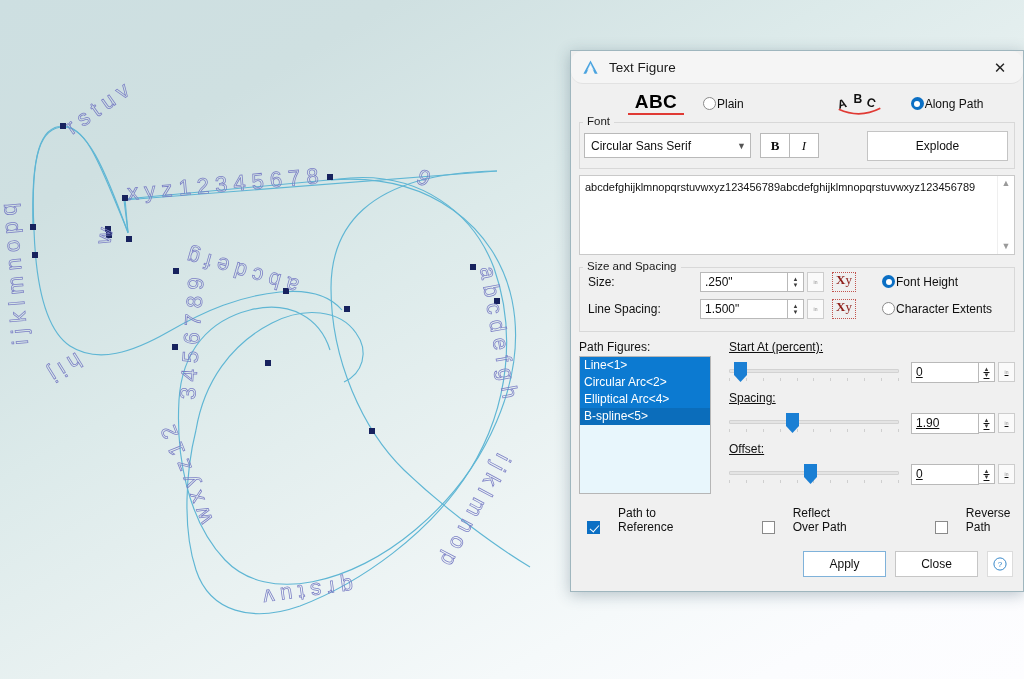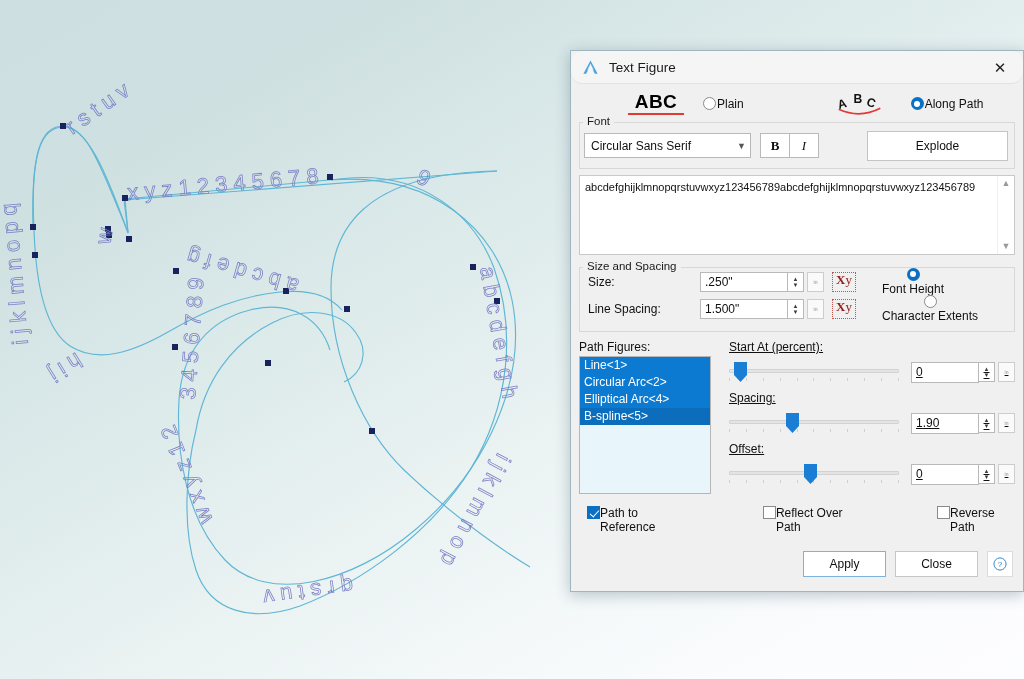--- a/index.html
+++ b/index.html
@@ -118,21 +118,21 @@
   .spin i { font-style: normal; font-size: 6px; color: #3a3a3a; line-height: 6px; }
   .unitb { width: 17px; height: 20px; background: #fafafa; border: 1px solid #cdcdcd;
            margin-left: 3px; display: flex; align-items: center; justify-content: center;
            font-size: 5px; color: #8b8b8b; cursor: pointer; }
   .xybtn { width: 24px; height: 20px; margin-left: 8px; display: flex;
            align-items: flex-start; justify-content: center; cursor: pointer;
            border: 1px dotted #c2544e; }
   .xybtn .xy { font-family: "Liberation Serif", serif; font-size: 13px;
                color: #8e1f1a; line-height: 1; }
   .xybtn .xy b { font-weight: 700; }
-  .sradio { margin-left: 26px; flex-direction: column; }
+  .sradio { margin-left: 26px; }
 
   
   .lower { display: flex; margin-top: 8px; }
   .leftcol { width: 142px; }
   .pflab { font-size: 12px; margin-bottom: 2px; }
   .lbox { height: 138px; background: #e8f6fc; border: 1px solid #b6b6b6; overflow: hidden; }
   .litem { height: 17px; line-height: 17px; padding-left: 4px; font-size: 12px;
            color: #fff; background: #0c7ad1; cursor: pointer; }
   .litem.focus { background: #0b6dbb; }
   .rightcol { flex: 1; padding-left: 18px; }
@@ -145,21 +145,21 @@
   .ticks { position: absolute; top: 19px; left: 0; width: 170px; height: 4px;
            display: flex; justify-content: space-between; }
   .ticks i { width: 1px; height: 3px; background: #cfcfcf; display: block; }
   .thumb { position: absolute; top: 3px; width: 13px; height: 20px; cursor: pointer; }
   .thumb svg { display: block; }
   .svalbox { margin-left: 12px; display: flex; align-items: center; }
   .svalbox .numfield { width: 68px; height: 21px; }
 
   
   .ckrow { display: flex; align-items: center; margin-top: 12px; padding-left: 8px; }
-  .ck { display: flex; align-items: flex-start; gap: 0; cursor: pointer; font-size: 12px; }
+  .ck { display: flex; align-items: flex-end; gap: 18px; cursor: pointer; font-size: 12px; }
   .cbox { width: 13px; height: 13px; border: 1px solid #8a8a8a; background: #fff;
           flex: none; position: relative; }
   .cbox.on { background: #0b6fc4; border-color: #0b6fc4; }
   .cbox.on::after { content: ""; position: absolute; left: 3.5px; top: .5px;
           width: 4px; height: 8px; border: solid #fff; border-width: 0 1.8px 1.8px 0;
           transform: rotate(42deg); }
   .ck2 { margin-left: 76px; }
   .ck3 { margin-left: 76px; }
 
   

